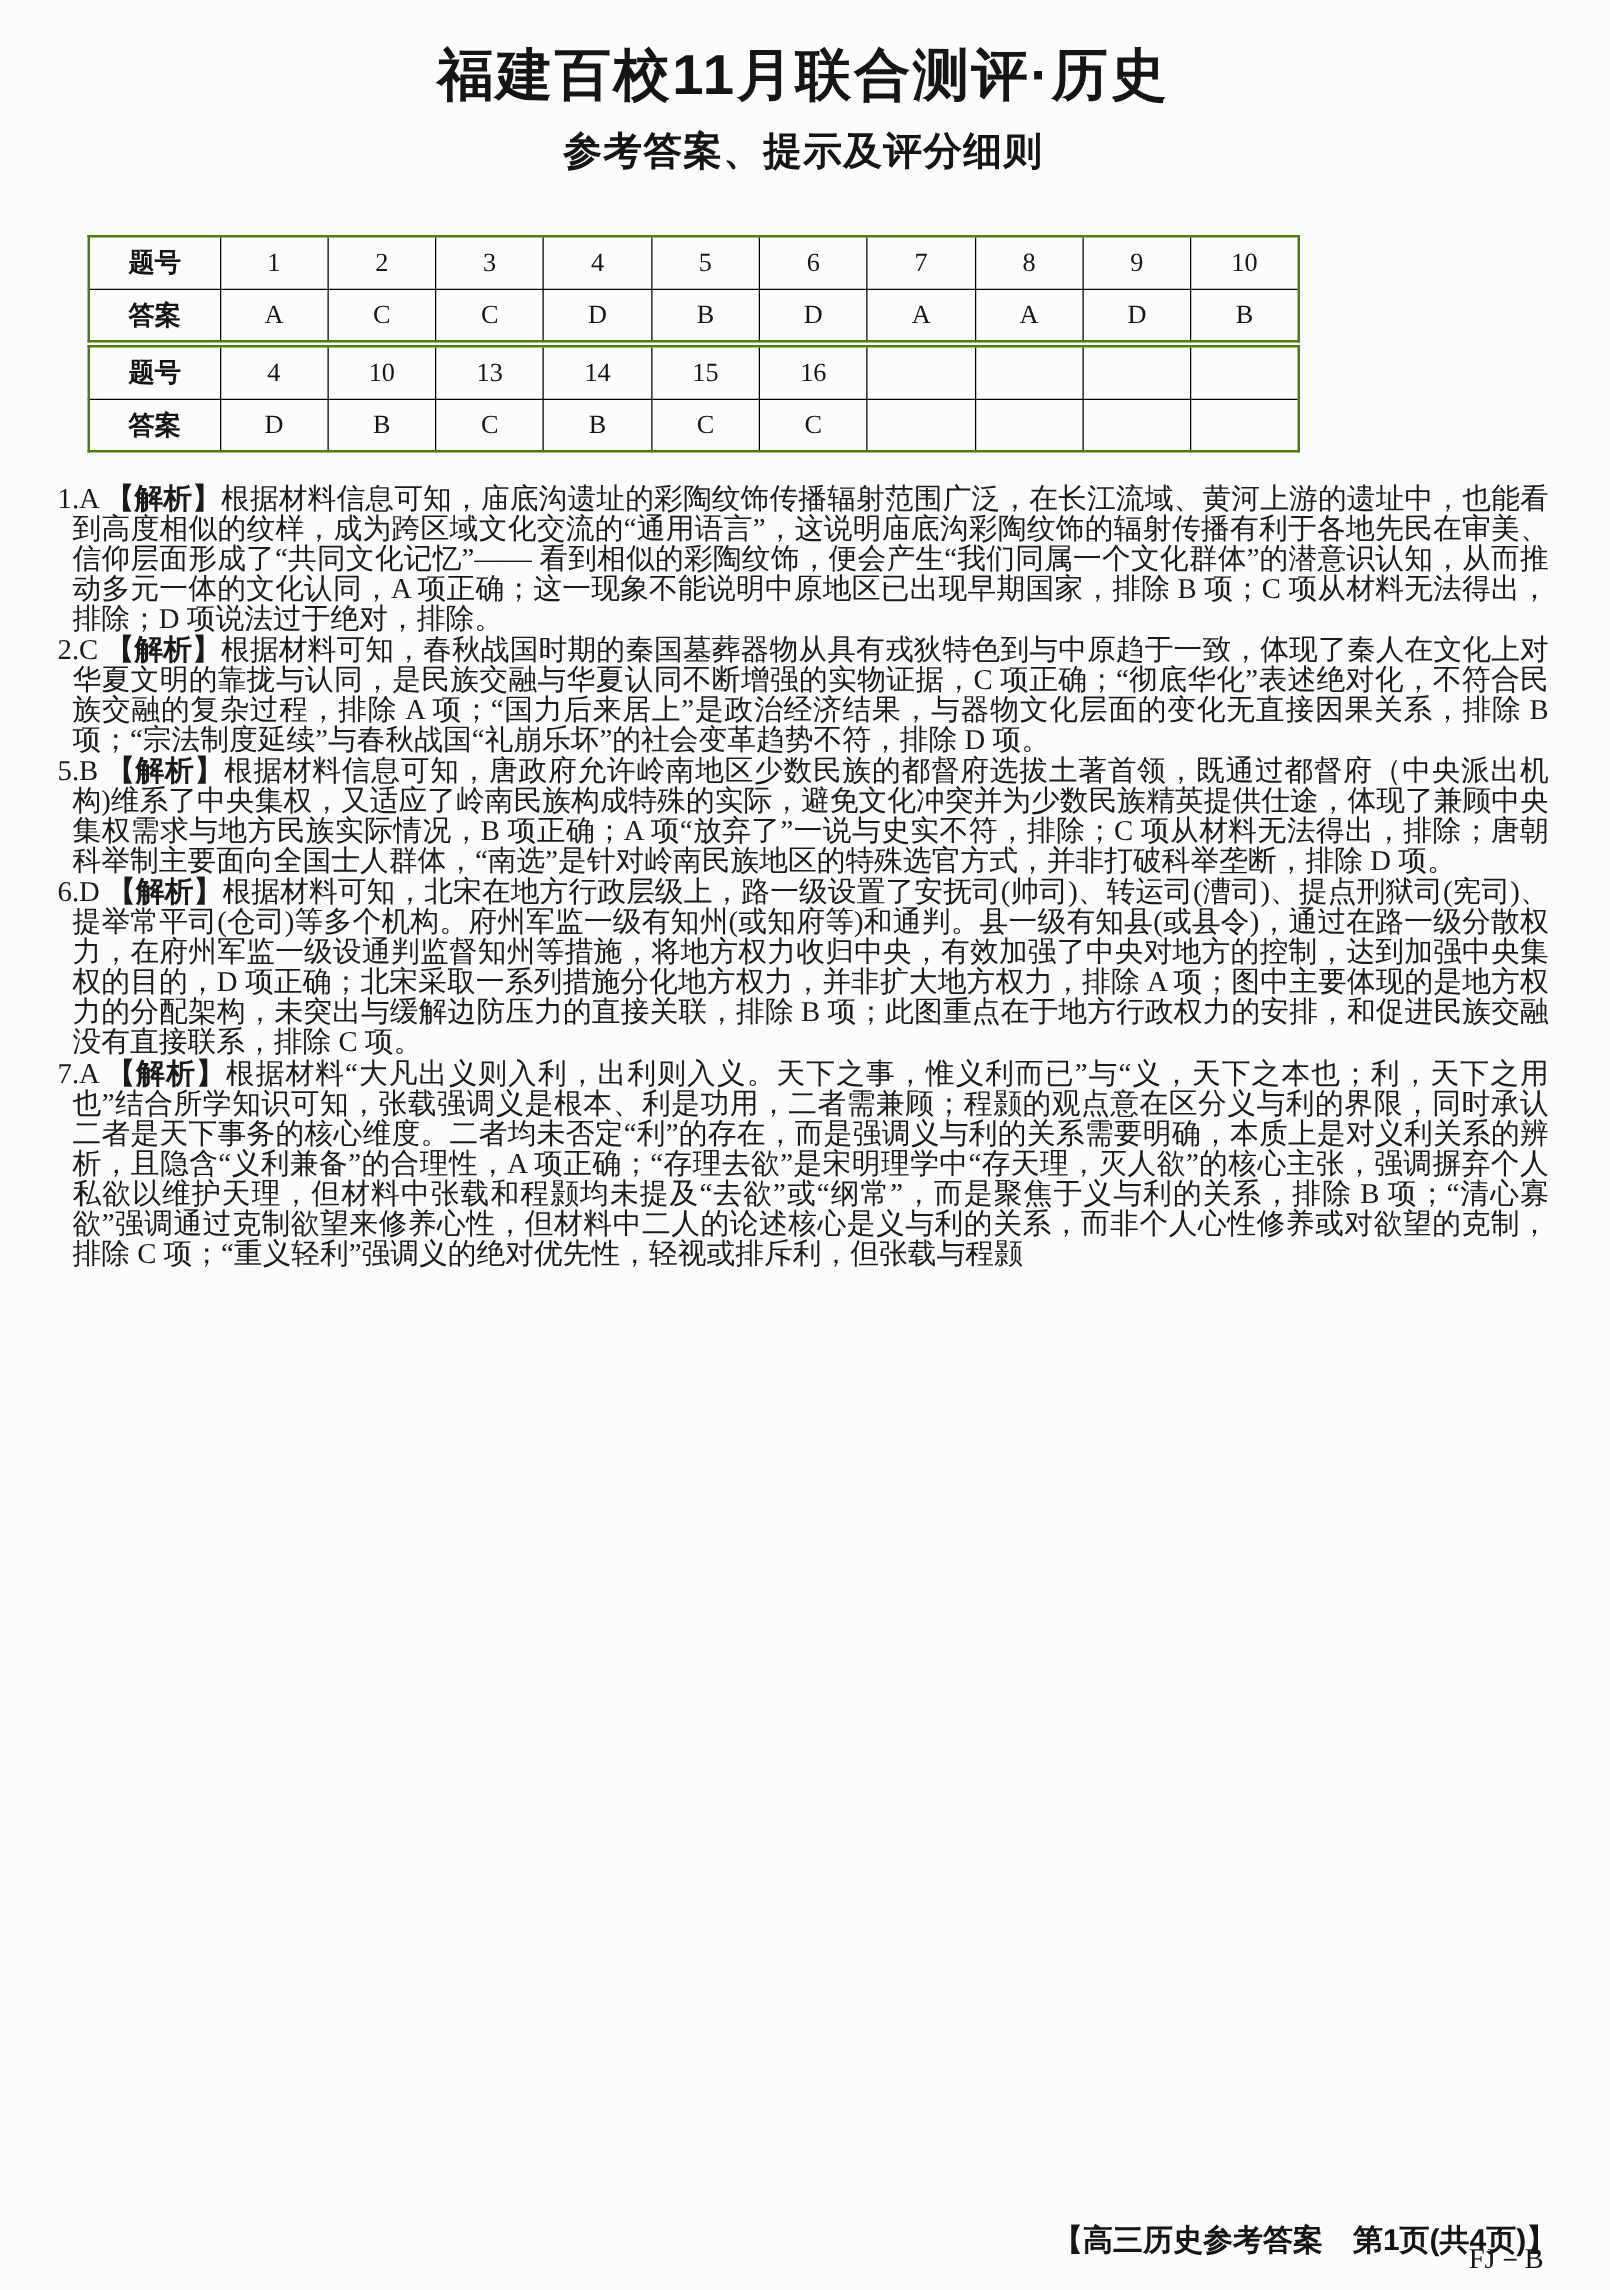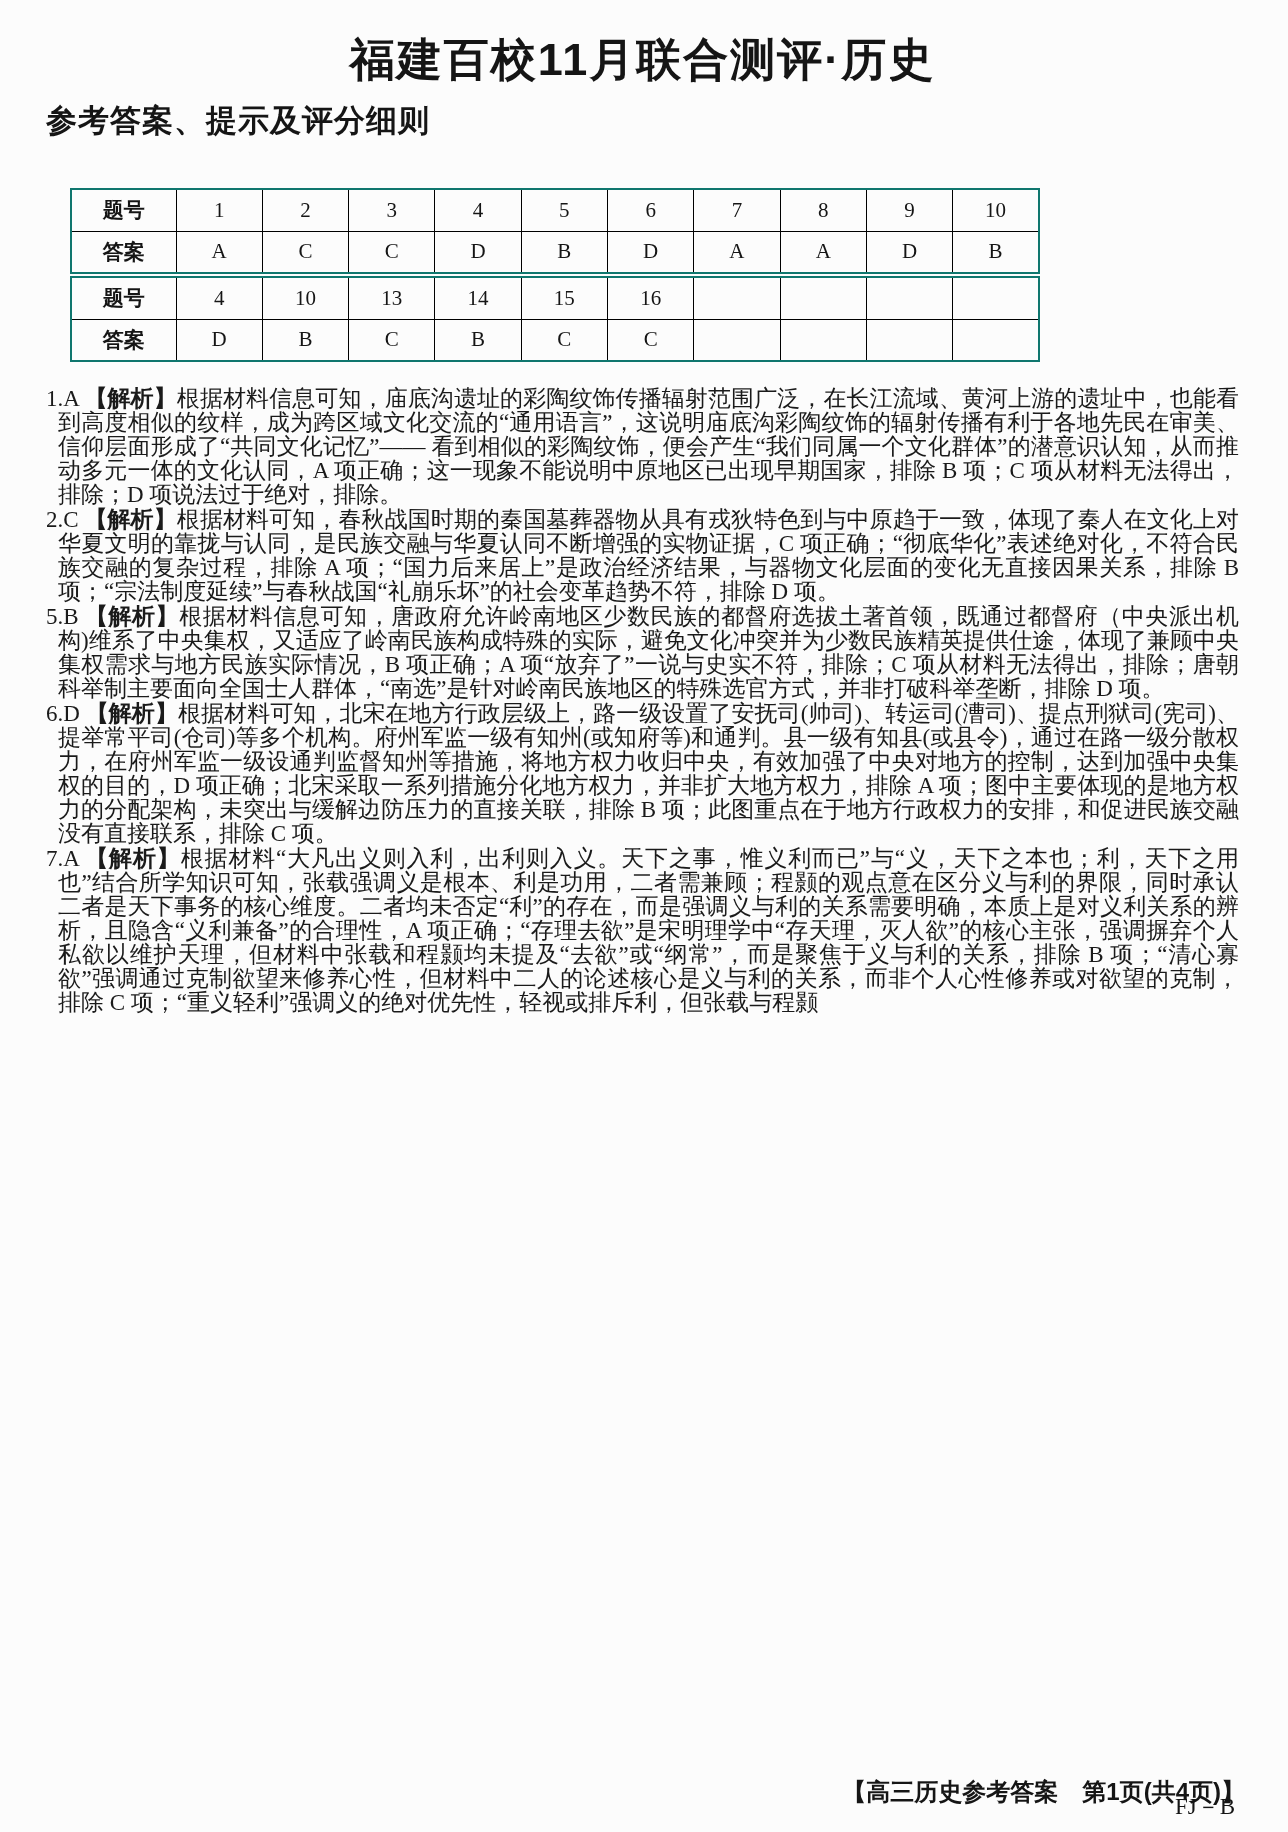--- a/index.html
+++ b/index.html
@@ -17,32 +17,33 @@
   }
   .title {
     text-align: center;
     font-family: "Liberation Sans", "DejaVu Sans", sans-serif;
     font-weight: 900;
     font-size: 45px;
     letter-spacing: 2px;
     margin-top: 12px;
   }
   .subtitle {
+    text-align: center;
     font-family: Liberation Sans, sans-serif;
     font-weight: 700;
     font-size: 31px;
     letter-spacing: 1px;
     margin-top: 10px;
   }
   .tablewrap { margin: 46px 0 0 24px; width: 970px; }
   table.anskey {
     border-collapse: collapse;
     table-layout: fixed;
     width: 970px;
-    border: 2px solid #0f766e;
+    border: 2px solid #4d7c0f;
   }
   table.anskey.part2 { margin-top: 2px; }
   table.anskey col.labelcol { width: 105px; }
   table.anskey th, table.anskey td {
     border: 1px solid #000;
     height: 42px;
     text-align: center;
     vertical-align: middle;
   }
   table.anskey th {

